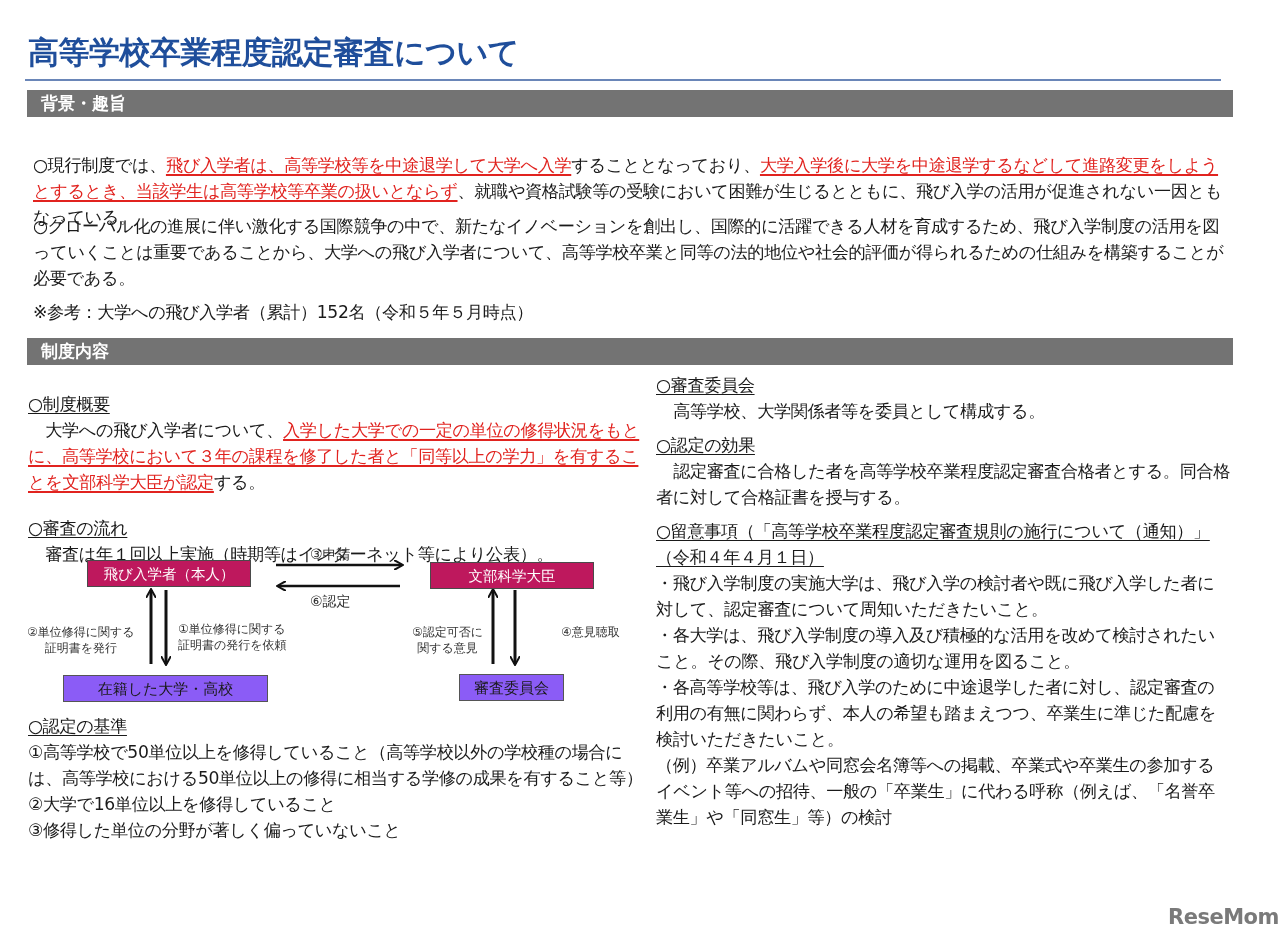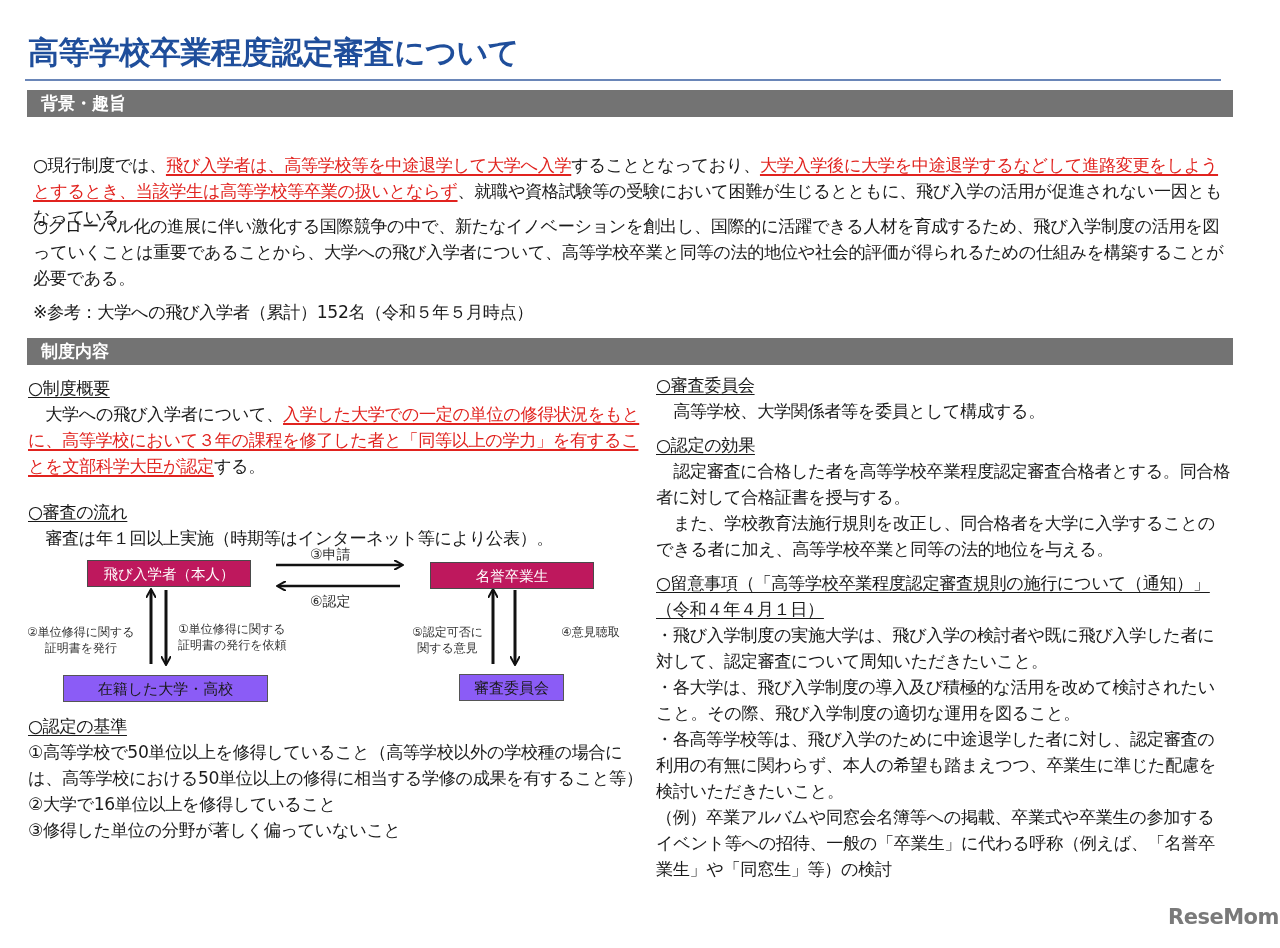--- a/index.html
+++ b/index.html
@@ -21,21 +21,21 @@
   .bar-2 { top: 338px; }
 
   .para { position: absolute; font-size: 17.2px; line-height: 26px; letter-spacing: -0.4px; }
   .red { color: #e1231f; text-decoration: underline; text-decoration-thickness: 1.5px; text-underline-offset: 3px; }
   .uhead { text-decoration: underline; text-underline-offset: 3px; text-decoration-thickness: 1px; }
 
   .p-current { left: 33px; top: 130px; width: 1192px; margin-top: 22px; }
   .p-global { left: 33px; top: 213px; width: 1192px; }
   .p-ref { left: 33px; top: 299px; width: 1192px; }
 
-  .col-left { position: absolute; left: 28px; top: 375px; width: 615px; }
+  .col-left { position: absolute; left: 28px; top: 391px; width: 615px; }
   .col-right { position: absolute; left: 656px; top: 372px; width: 575px; }
   .col-left .block, .col-right .block { font-size: 17.2px; line-height: 26px; letter-spacing: -0.4px; }
   .indent { text-indent: 1em; }
 
   
   .diagram { position: absolute; left: 40px; top: 545px; width: 580px; height: 165px; font-family: "DejaVu Sans", sans-serif; }
   .dbox {
     position: absolute; height: 27px; line-height: 27px; text-align: center; font-size: 14.5px;
   }
   .dbox.dark { background: #be185d; color: #ffffff; border: 1px solid #4a4a4a; }
@@ -92,21 +92,21 @@
     <line x1="111" y1="119" x2="111" y2="45" stroke="#111" stroke-width="3" marker-end="url(#ah)"></line>
 
     <line x1="126" y1="45" x2="126" y2="119" stroke="#111" stroke-width="3" marker-end="url(#ah)"></line>
 
     <line x1="453" y1="119" x2="453" y2="45" stroke="#111" stroke-width="3" marker-end="url(#ah)"></line>
 
     <line x1="475" y1="45" x2="475" y2="119" stroke="#111" stroke-width="3" marker-end="url(#ah)"></line>
   </svg>
 
   <div class="dbox dark" style="left:47px; top:15px; width:164px;">飛び入学者（本人）</div>
-  <div class="dbox dark" style="left:390px; top:17px; width:164px;">名誉卒業生</div>
+  <div class="dbox dark" style="left:390px; top:17px; width:164px;">文部科学大臣</div>
   <div class="dbox light" style="left:23px; top:130px; width:205px;">在籍した大学・高校</div>
   <div class="dbox light" style="left:419px; top:129px; width:105px;">審査委員会</div>
 
   <div class="dlabel big" style="left:270px; top:1px;">③申請</div>
   <div class="dlabel big" style="left:270px; top:48px;">⑥認定</div>
   <div class="dlabel" style="left:-13px; top:79px; white-space:pre; text-align:center;">②単位修得に関する
 証明書を発行</div>
   <div class="dlabel" style="left:138px; top:76px; white-space:pre;">①単位修得に関する
 証明書の発行を依頼</div>
   <div class="dlabel" style="left:372px; top:79px; white-space:pre; text-align:center;">⑤認定可否に
@@ -124,21 +124,20 @@
 </div>
 
 <div class="col-right">
   <div class="block">
     <div class="uhead" style="display:inline-block">○審査委員会</div>
     <div class="indent">高等学校、大学関係者等を委員として構成する。</div>
   </div>
   <div class="block" style="margin-top:8px">
     <div class="uhead" style="display:inline-block">○認定の効果</div>
     <div class="indent">認定審査に合格した者を高等学校卒業程度認定審査合格者とする。同合格者に対して合格証書を授与する。</div>
-    <div class="indent">また、学校教育法施行規則を改正し、同合格者を大学に入学することのできる者に加え、高等学校卒業と同等の法的地位を与える。</div>
   </div>
   <div class="block" style="margin-top:8px">
     <div class="uhead">○留意事項（「高等学校卒業程度認定審査規則の施行について（通知）」（令和４年４月１日）</div>
     <div>・飛び入学制度の実施大学は、飛び入学の検討者や既に飛び入学した者に対して、認定審査について周知いただきたいこと。</div>
     <div>・各大学は、飛び入学制度の導入及び積極的な活用を改めて検討されたいこと。その際、飛び入学制度の適切な運用を図ること。</div>
     <div>・各高等学校等は、飛び入学のために中途退学した者に対し、認定審査の利用の有無に関わらず、本人の希望も踏まえつつ、卒業生に準じた配慮を検討いただきたいこと。</div>
     <div>（例）卒業アルバムや同窓会名簿等への掲載、卒業式や卒業生の参加するイベント等への招待、一般の「卒業生」に代わる呼称（例えば、「名誉卒業生」や「同窓生」等）の検討</div>
   </div>
 </div>
 

